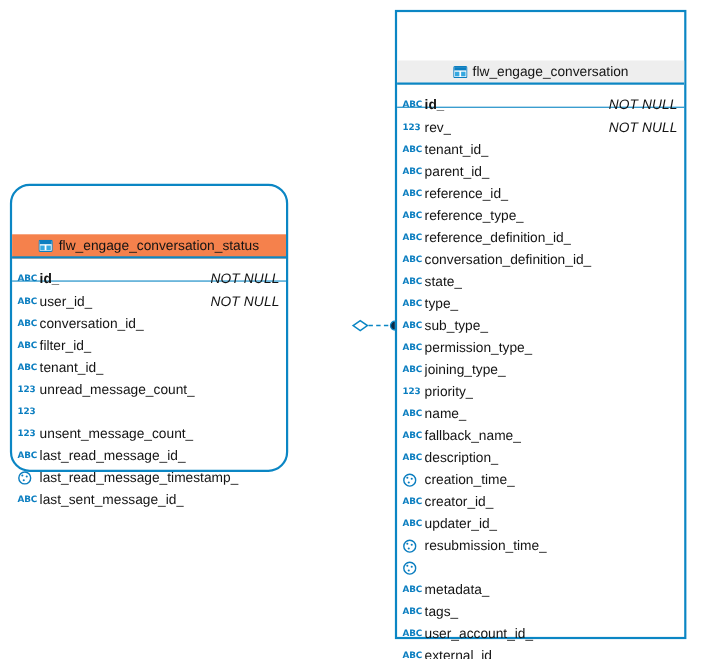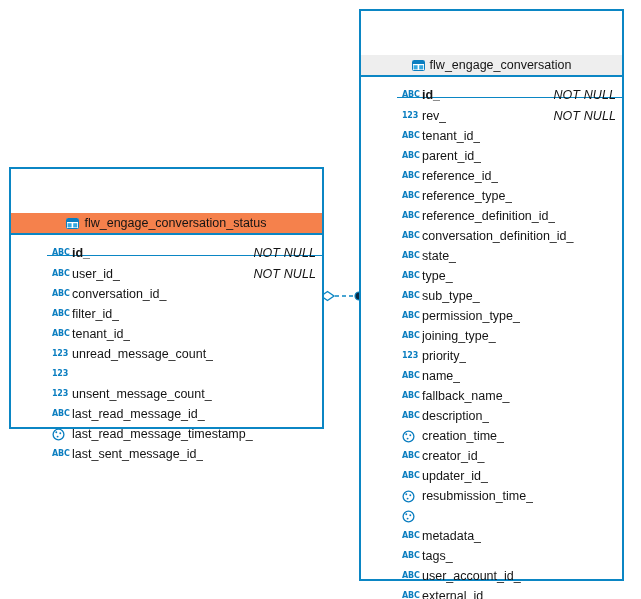--- a/index.html
+++ b/index.html
@@ -55,21 +55,20 @@
   
   .col {
     height: 20px;
     box-sizing: border-box;
     display: flex;
     align-items: center;
     padding: 16px 6px 0 5px;
     font-size: 12.5px;
     color: #141414;
     white-space: nowrap;
-    margin-left: 36px;
   }
   .col.pk {
     border-bottom: 1px solid #0b86c4;
     height: 21px;
   }
   .col .cname {
     flex: 0 1 auto;
     overflow: hidden;
     text-overflow: clip;
   }
@@ -129,21 +128,21 @@
 
 <div class="canvas">
 
   <svg class="rel" style="left:314px; top:286px;" width="54" height="20" viewBox="0 0 54 20">
     <line x1="14" y1="10" x2="40" y2="10" stroke="#0b86c4" stroke-width="1.4" stroke-dasharray="4,3"></line>
     <polygon points="7,10 13.5,5.5 20,10 13.5,14.5" fill="#ffffff" stroke="#0b86c4" stroke-width="1.4"></polygon>
     <circle cx="45" cy="10" r="4" fill="#0b2a45" stroke="#0b86c4" stroke-width="1.2"></circle>
   </svg>
 
   <div id="entities">
-      <div class="entity" style="left: 9px; top: 167px; width: 315px; height: 262px;">
+      <div class="entity" style="left: 9px; top: 167px; width: 253px; height: 262px; border-radius: 18px;">
         <div class="entity-header accent">
           <span class="hicon">
             <svg width="13" height="11" viewBox="0 0 13 11">
               <rect x="0.5" y="0.5" width="12" height="10" rx="1" fill="#ffffff" stroke="#0b7ec0" stroke-width="1"></rect>
               <rect x="1" y="1" width="11" height="3" fill="#0b7ec0"></rect>
               <rect x="1.6" y="5.2" width="4" height="4.2" fill="#35a8e0"></rect>
               <rect x="7.2" y="5.2" width="4" height="4.2" fill="#35a8e0"></rect>
             </svg>
           </span>
           <span>flw_engage_conversation_status</span>

